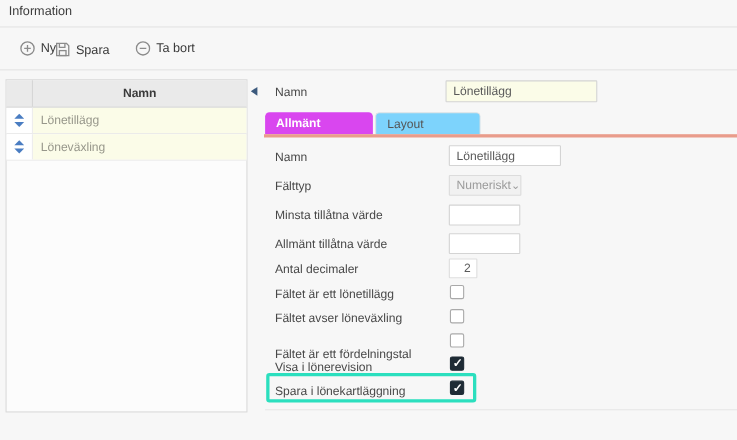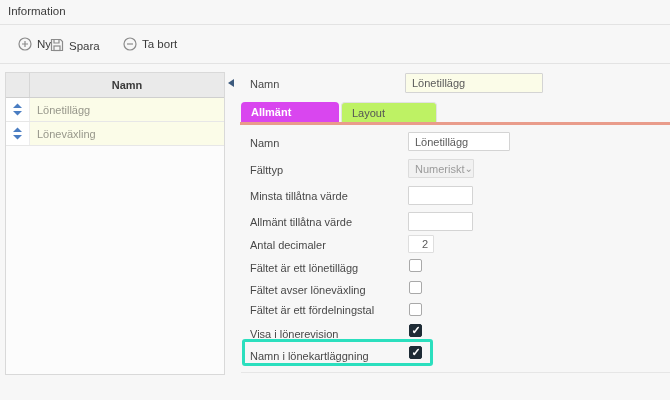--- a/index.html
+++ b/index.html
@@ -43,21 +43,21 @@
 
   .cbox { position:absolute; left:409px; width:13px; height:13px; border:1px solid #a9a9a9;
           border-radius:2px; background:#fff; cursor:pointer; }
   .cbox.checked { background:#1e2b35; border-color:#1e2b35; }
   .cbox.checked::after { content:"✓"; position:absolute; left:1.5px; top:-1px; color:#fff; font-size:11px; font-weight:bold; }
 
   
   .tab { position:absolute; top:102px; height:20px; line-height:20px; font-size:11px;
          border-radius:4px 4px 0 0; text-align:left; padding-left:10px; cursor:pointer; }
   .tab.active { background:#d946ef; color:#fff; font-weight:bold; }
-  .tab.inactive { background:#bef264; color:#555; border:1px solid #e2e2e2; border-bottom:none; }
+  .tab.inactive { background:#7dd3fc; color:#555; border:1px solid #e2e2e2; border-bottom:none; }
   .tab-underline { position:absolute; left:240px; top:122px; width:430px; height:3px; background:#e99c8b; }
 
   .highlight-box { position:absolute; left:242px; top:339px; width:191px; height:27px;
                    border:3px solid #2bdfbe; border-radius:3px; pointer-events:none; }
 
   .bottom-div { position:absolute; left:241px; top:372px; width:429px; height:1px; background:#e6e6e6; }
 </style>
 </head>
 <body>
 
@@ -147,25 +147,25 @@
 
   <span class="flabel" style="top:239px;">Antal decimaler</span>
   <input class="tinput num" style="left: 408px; top: 235px; width: 26px; height: 18px;" value="2">
 
   <span class="flabel" style="top:262px;">Fältet är ett lönetillägg</span>
   <span class="cbox" style="top:259px;"></span>
 
   <span class="flabel" style="top:284px;">Fältet avser löneväxling</span>
   <span class="cbox" style="top:281px;"></span>
 
-  <span class="flabel" style="top:304px;">Fältet är ett fördelningstal</span>
+  <span class="flabel" style="top:316px;">Fältet är ett fördelningstal</span>
   <span class="cbox" style="top:303px;"></span>
 
   <span class="flabel" style="top:328px;">Visa i lönerevision</span>
   <span class="cbox checked" style="top:324px;"></span>
 
-  <span class="flabel" style="top:350px;">Namn i lönekartläggning</span>
+  <span class="flabel" style="top:350px;">Spara i lönekartläggning</span>
   <span class="cbox checked" style="top:346px;"></span>
 
   <div class="highlight-box"></div>
   <div class="bottom-div"></div>
 
 </div>
 
 </body></html>

